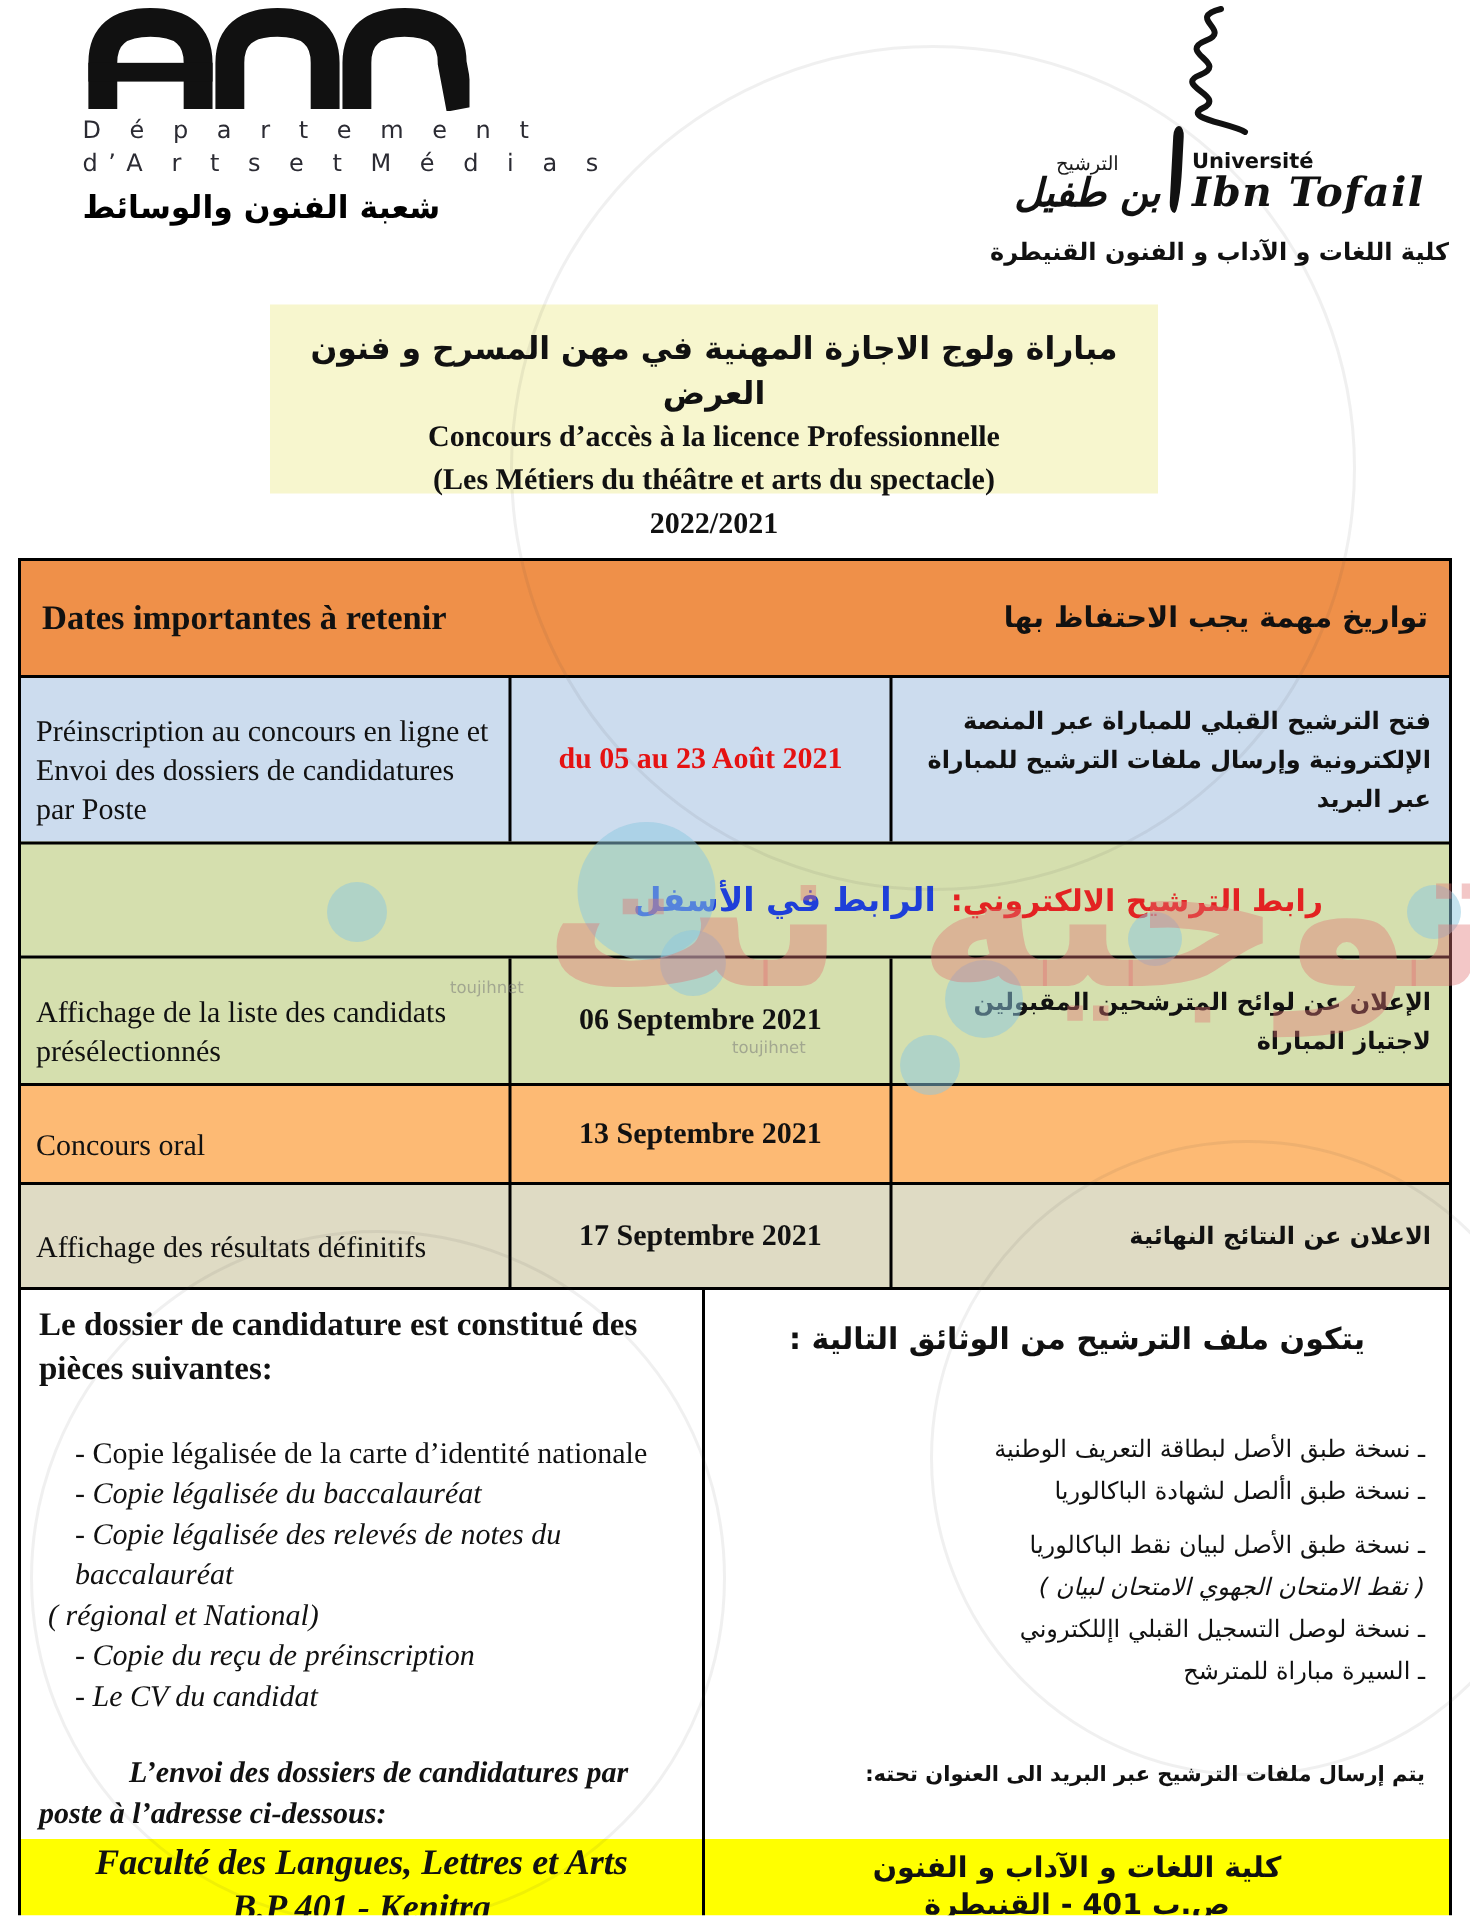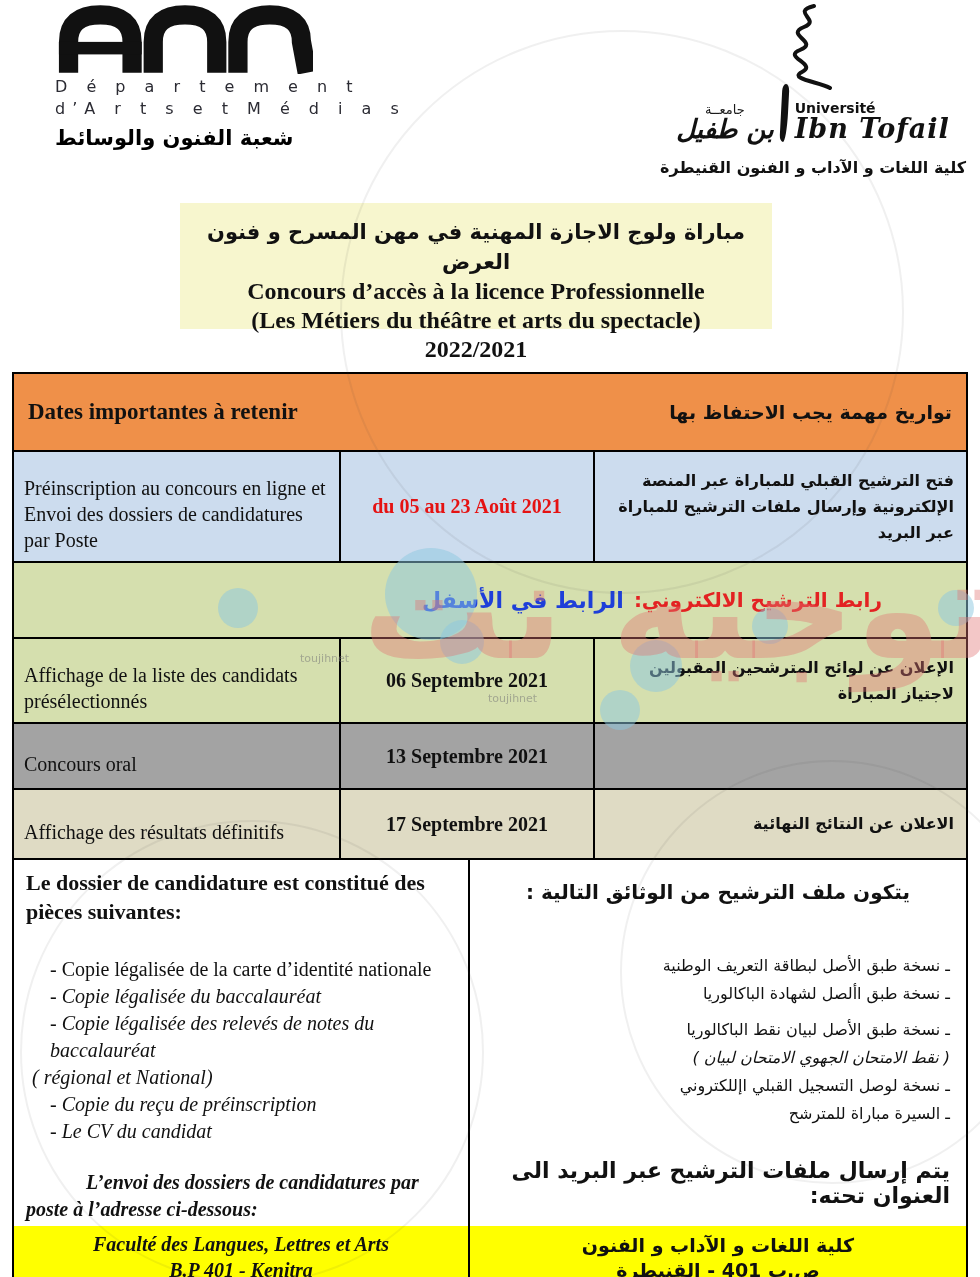--- a/index.html
+++ b/index.html
@@ -27,38 +27,38 @@
   .ibn-universite{font-family:"DejaVu Sans", sans-serif;font-weight:bold;font-size:14px;}
   .ibn-tofail{font-family:"DejaVu Serif", serif;font-style:italic;font-size:27px;
               font-weight:bold;letter-spacing:1px;}
   .ibn-faculty{font-family:"DejaVu Sans", sans-serif;font-weight:bold;font-size:16px;
                margin-top:16px;direction:rtl;}
 
   
   .title-box{position:absolute;left:180px;top:203px;width:592px;height:126px;
              background:#F7F6CE;text-align:center;box-sizing:border-box;padding-top:14px;}
   .tb-ar{font-family:"DejaVu Sans", sans-serif;font-weight:bold;font-size:21px;line-height:30px;direction:rtl;}
-  .tb-fr{font-weight:bold;font-size:24px;line-height:29px;}
+  .tb-fr{font-weight:bold;font-size:20px;line-height:29px;}
 
   
   .doc-table{position:absolute;left:12px;top:372px;width:956px;box-sizing:border-box;
              border:2px solid #000;}
   .thead{height:76px;background:#EF9049;display:flex;justify-content:space-between;
          align-items:center;padding:0 14px;}
   .thead-fr{font-weight:bold;font-size:23px;}
   .thead-ar{font-family:"DejaVu Sans", sans-serif;font-weight:bold;font-size:19px;direction:rtl;}
   .trow{display:grid;grid-template-columns:325px 256px 1fr;border-top:2px solid #000;}
   .c1{box-sizing:border-box;padding:23px 6px 8px 10px;font-size:20px;line-height:26px;
       display:flex;align-items:center;}
   .c2{box-sizing:border-box;border-left:2px solid #000;border-right:2px solid #000;
       display:flex;align-items:center;justify-content:center;font-weight:bold;font-size:20px;}
   .c3{box-sizing:border-box;direction:rtl;padding:8px 12px;font-family:"DejaVu Sans", sans-serif;
       font-weight:bold;font-size:16px;line-height:26px;display:flex;align-items:center;}
   .bg-blue{background:#CCDCEE;}
-  .bg-green{background:#D5DFAE;} .bg-purple{background:#a3a3a3;} .bg-beige{background:#DFDBC4;}
+  .bg-green{background:#D5DFAE;} .bg-purple{background:#fdba74;} .bg-beige{background:#DFDBC4;}
   .h86{min-height:86px;} .h74{min-height:74px;} .h64{min-height:64px;} .h68{min-height:68px;}
   .date-red{color:#E51212;}
   .link-row{height:76px;background:#D5DFAE;border-top:2px solid #000;display:flex;
             align-items:center;direction:rtl;box-sizing:border-box;padding-left:324px;
             justify-content:center;gap:10px;font-family:"DejaVu Sans", sans-serif;}
   .link-label{color:#E32222;font-weight:bold;font-size:20px;}
   .link-value{color:#1E3FD9;font-weight:bold;font-size:22px;}
 
   
   .bottom-row{display:grid;grid-template-columns:456px 1fr;min-height:452px;border-top:2px solid #000;background:#fff;}
@@ -69,24 +69,24 @@
   .fr-items .it{padding-left:24px;}
   .fr-items .noind{padding-left:6px;}
   .ital{font-style:italic;}
   .fr-note{margin-top:24px;font-weight:bold;font-style:italic;font-size:20px;
            line-height:27px;text-indent:60px;}
   .b-title-ar{font-family:"DejaVu Sans", sans-serif;font-weight:bold;font-size:20px;
               text-align:center;margin-top:12px;}
   .ar-items{margin-top:48px;font-family:"DejaVu Sans", sans-serif;font-size:16px;
             line-height:28px;text-align:right;}
   .ar-items .gap{margin-top:8px;}
-  .ar-note{margin-top:30px;font-family:"DejaVu Sans", sans-serif;font-weight:bold;font-size:22px;}
+  .ar-note{margin-top:47px;font-family:"DejaVu Sans", sans-serif;font-weight:bold;font-size:14px;}
   .yellow-band{position:absolute;left:0;right:0;top:366px;height:62px;background:#FFFF00;
                display:flex;flex-direction:column;justify-content:center;text-align:center;gap:3px;}
-  .yb-fr{font-weight:bold;font-style:italic;font-size:20px;}
+  .yb-fr{font-weight:bold;font-style:italic;font-size:24px;}
   .yb-ar{font-family:"DejaVu Sans", sans-serif;font-weight:bold;font-size:19px;}
 
   
   .wm{position:absolute;inset:0;pointer-events:none;z-index:10;}
   .wm-text{position:absolute;left:255px;top:540px;width:740px;font-family:"DejaVu Sans", sans-serif;
            font-weight:bold;font-size:140px;line-height:1;color:rgba(224,116,116,0.40);
            direction:rtl;white-space:nowrap;}
   .wm-small{position:absolute;font-family:"DejaVu Sans", sans-serif;font-size:11px;
             color:rgba(120,120,120,0.55);}
   .bubble{position:absolute;border-radius:50%;background:rgba(140,200,224,0.50);}
@@ -110,21 +110,21 @@
     <div class="am-line">d’A r t s   e t   M é d i a s</div>
     <div class="am-ar">شعبة الفنون والوسائط</div>
   </div>
 
   <div class="ibn-logo">
     <svg class="ibn-squiggle" width="70" height="88" viewBox="0 0 70 88">
       <path d="M46,4 C22,10 54,18 36,25 C16,33 52,40 32,48 C14,55 50,62 34,70 C20,77 52,80 62,86" fill="none" stroke="#111" stroke-width="4" stroke-linecap="round"></path>
     </svg>
     <div class="ibn-row">
       <div class="ibn-ar-block">
-        <span class="ibn-jamiaa">جامعــة</span>
+        <span class="ibn-jamiaa">الترشيح</span>
         <span class="ibn-name-ar">بن طفيل</span>
       </div>
       <div class="ibn-alef"></div>
       <div class="ibn-fr-block">
         <span class="ibn-universite">Université</span>
         <span class="ibn-tofail">Ibn Tofail</span>
       </div>
     </div>
     <div class="ibn-faculty">كلية اللغات و الآداب و الفنون القنيطرة</div>
   </div>

